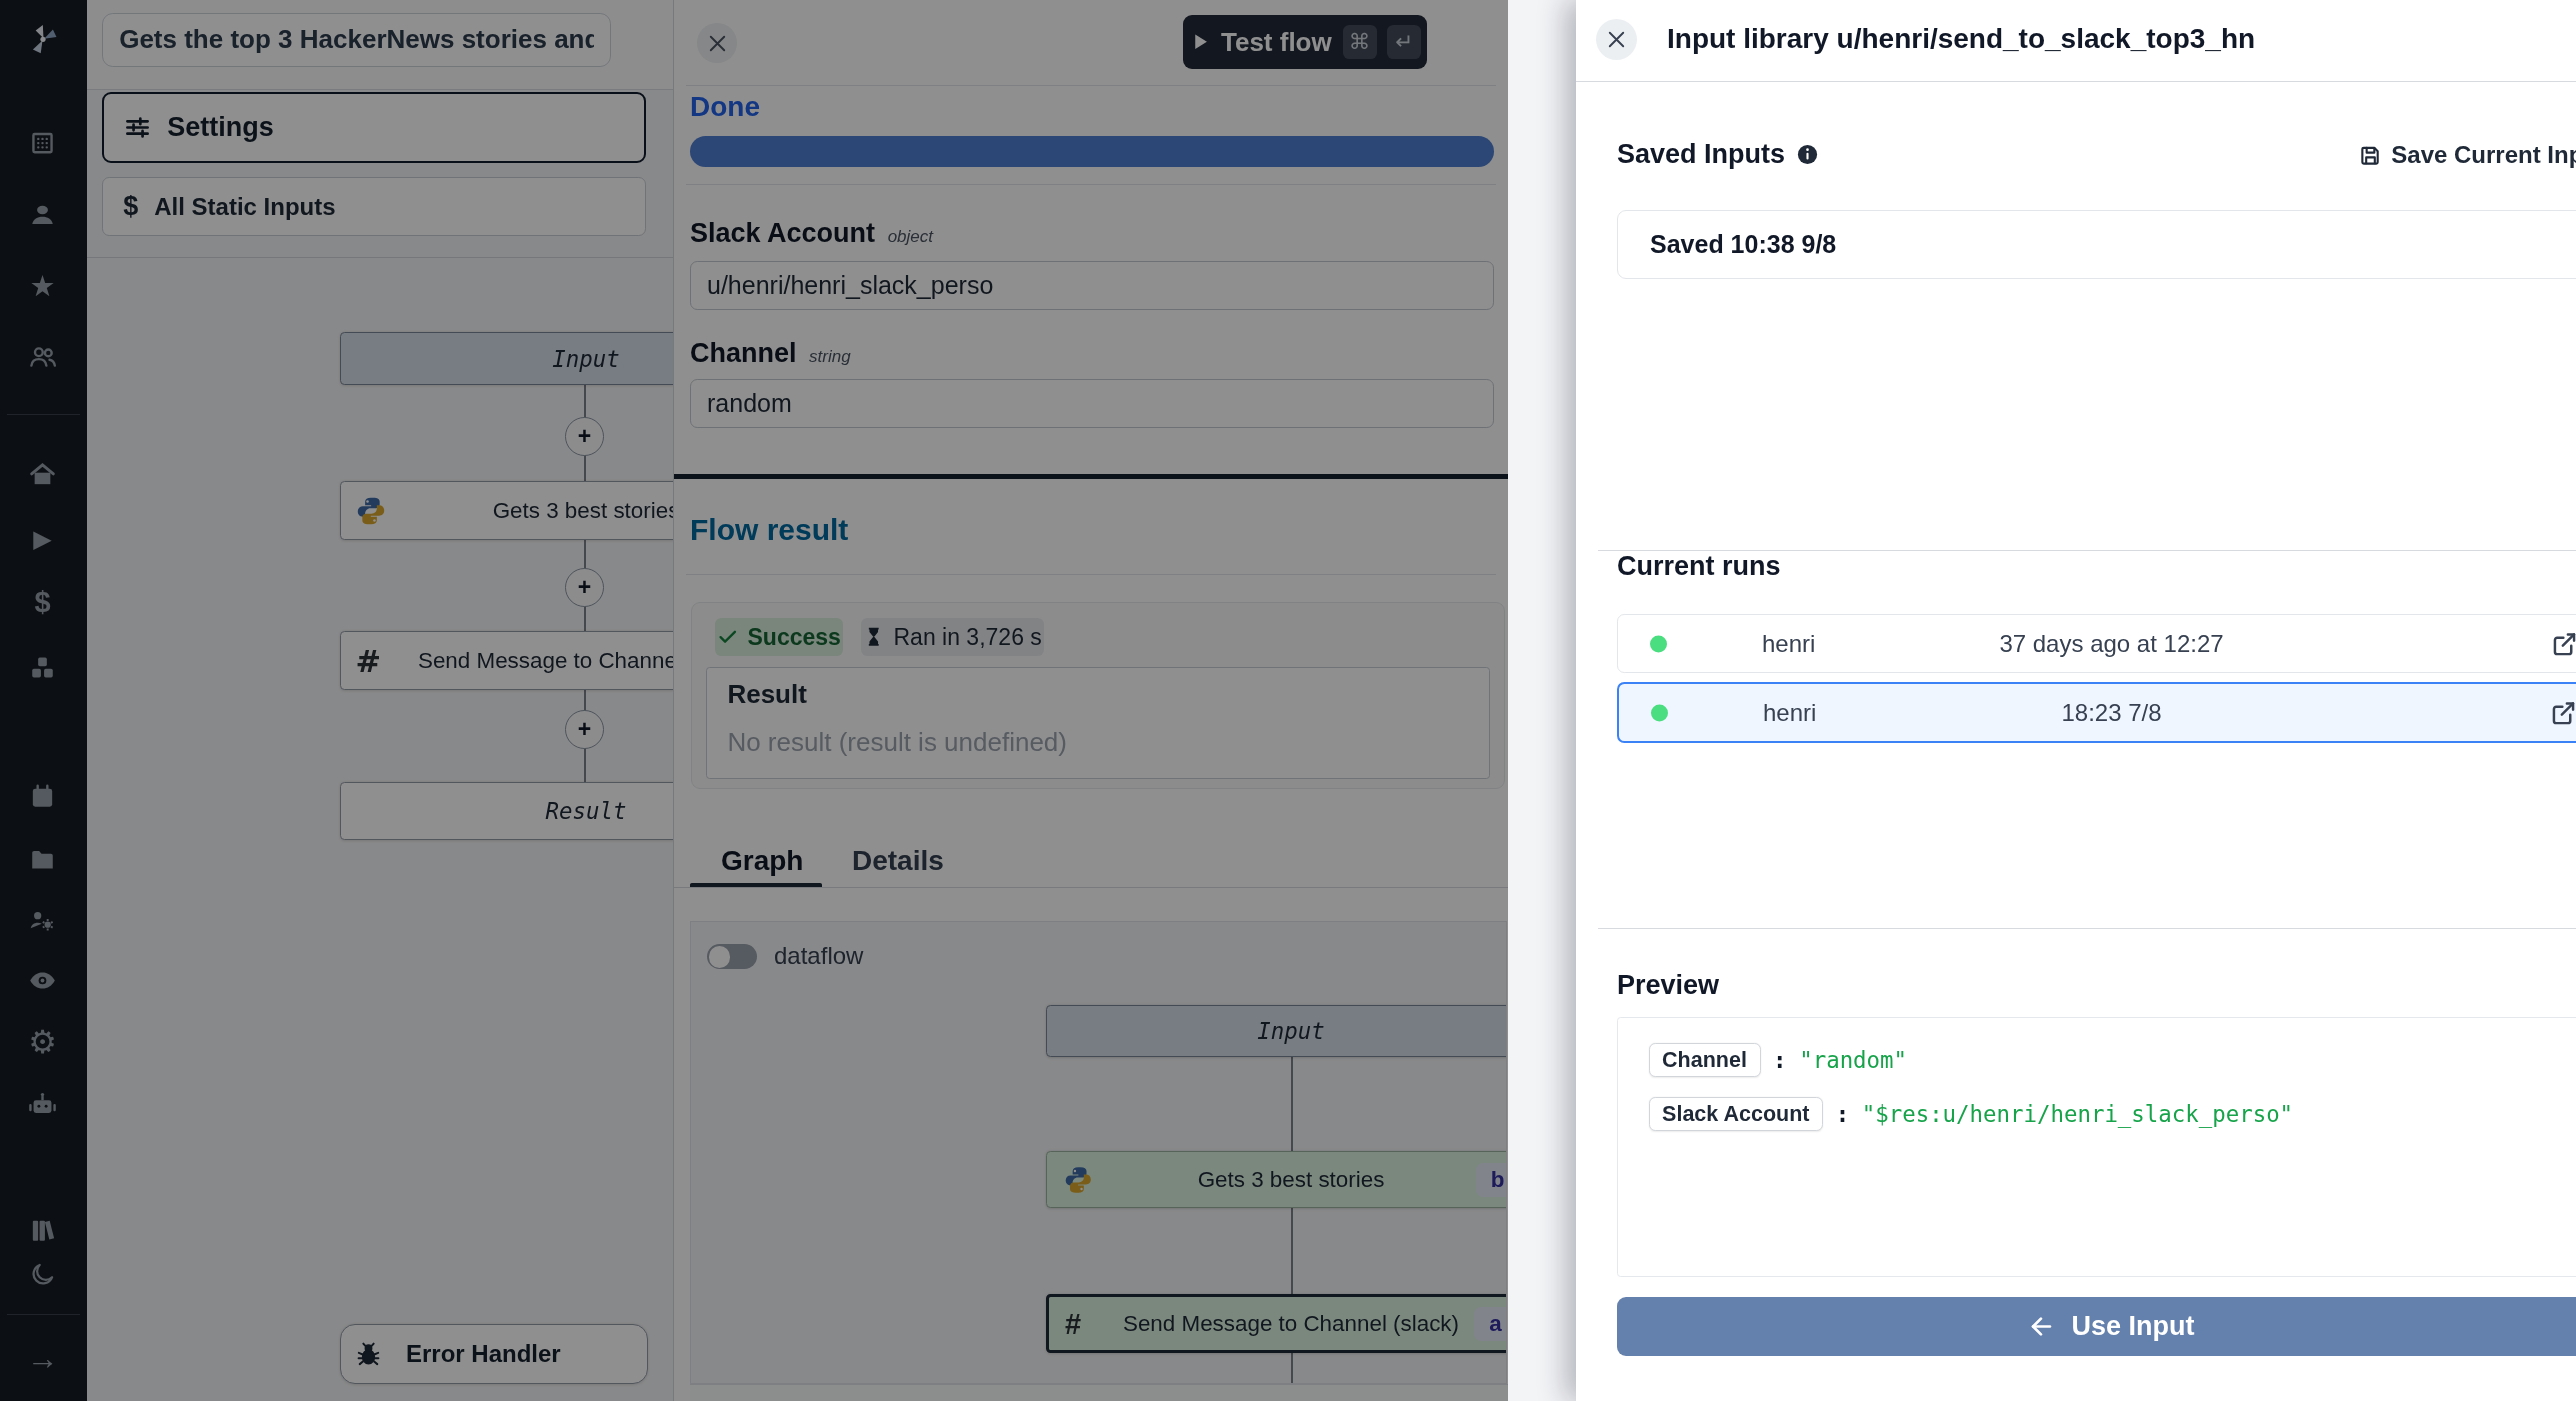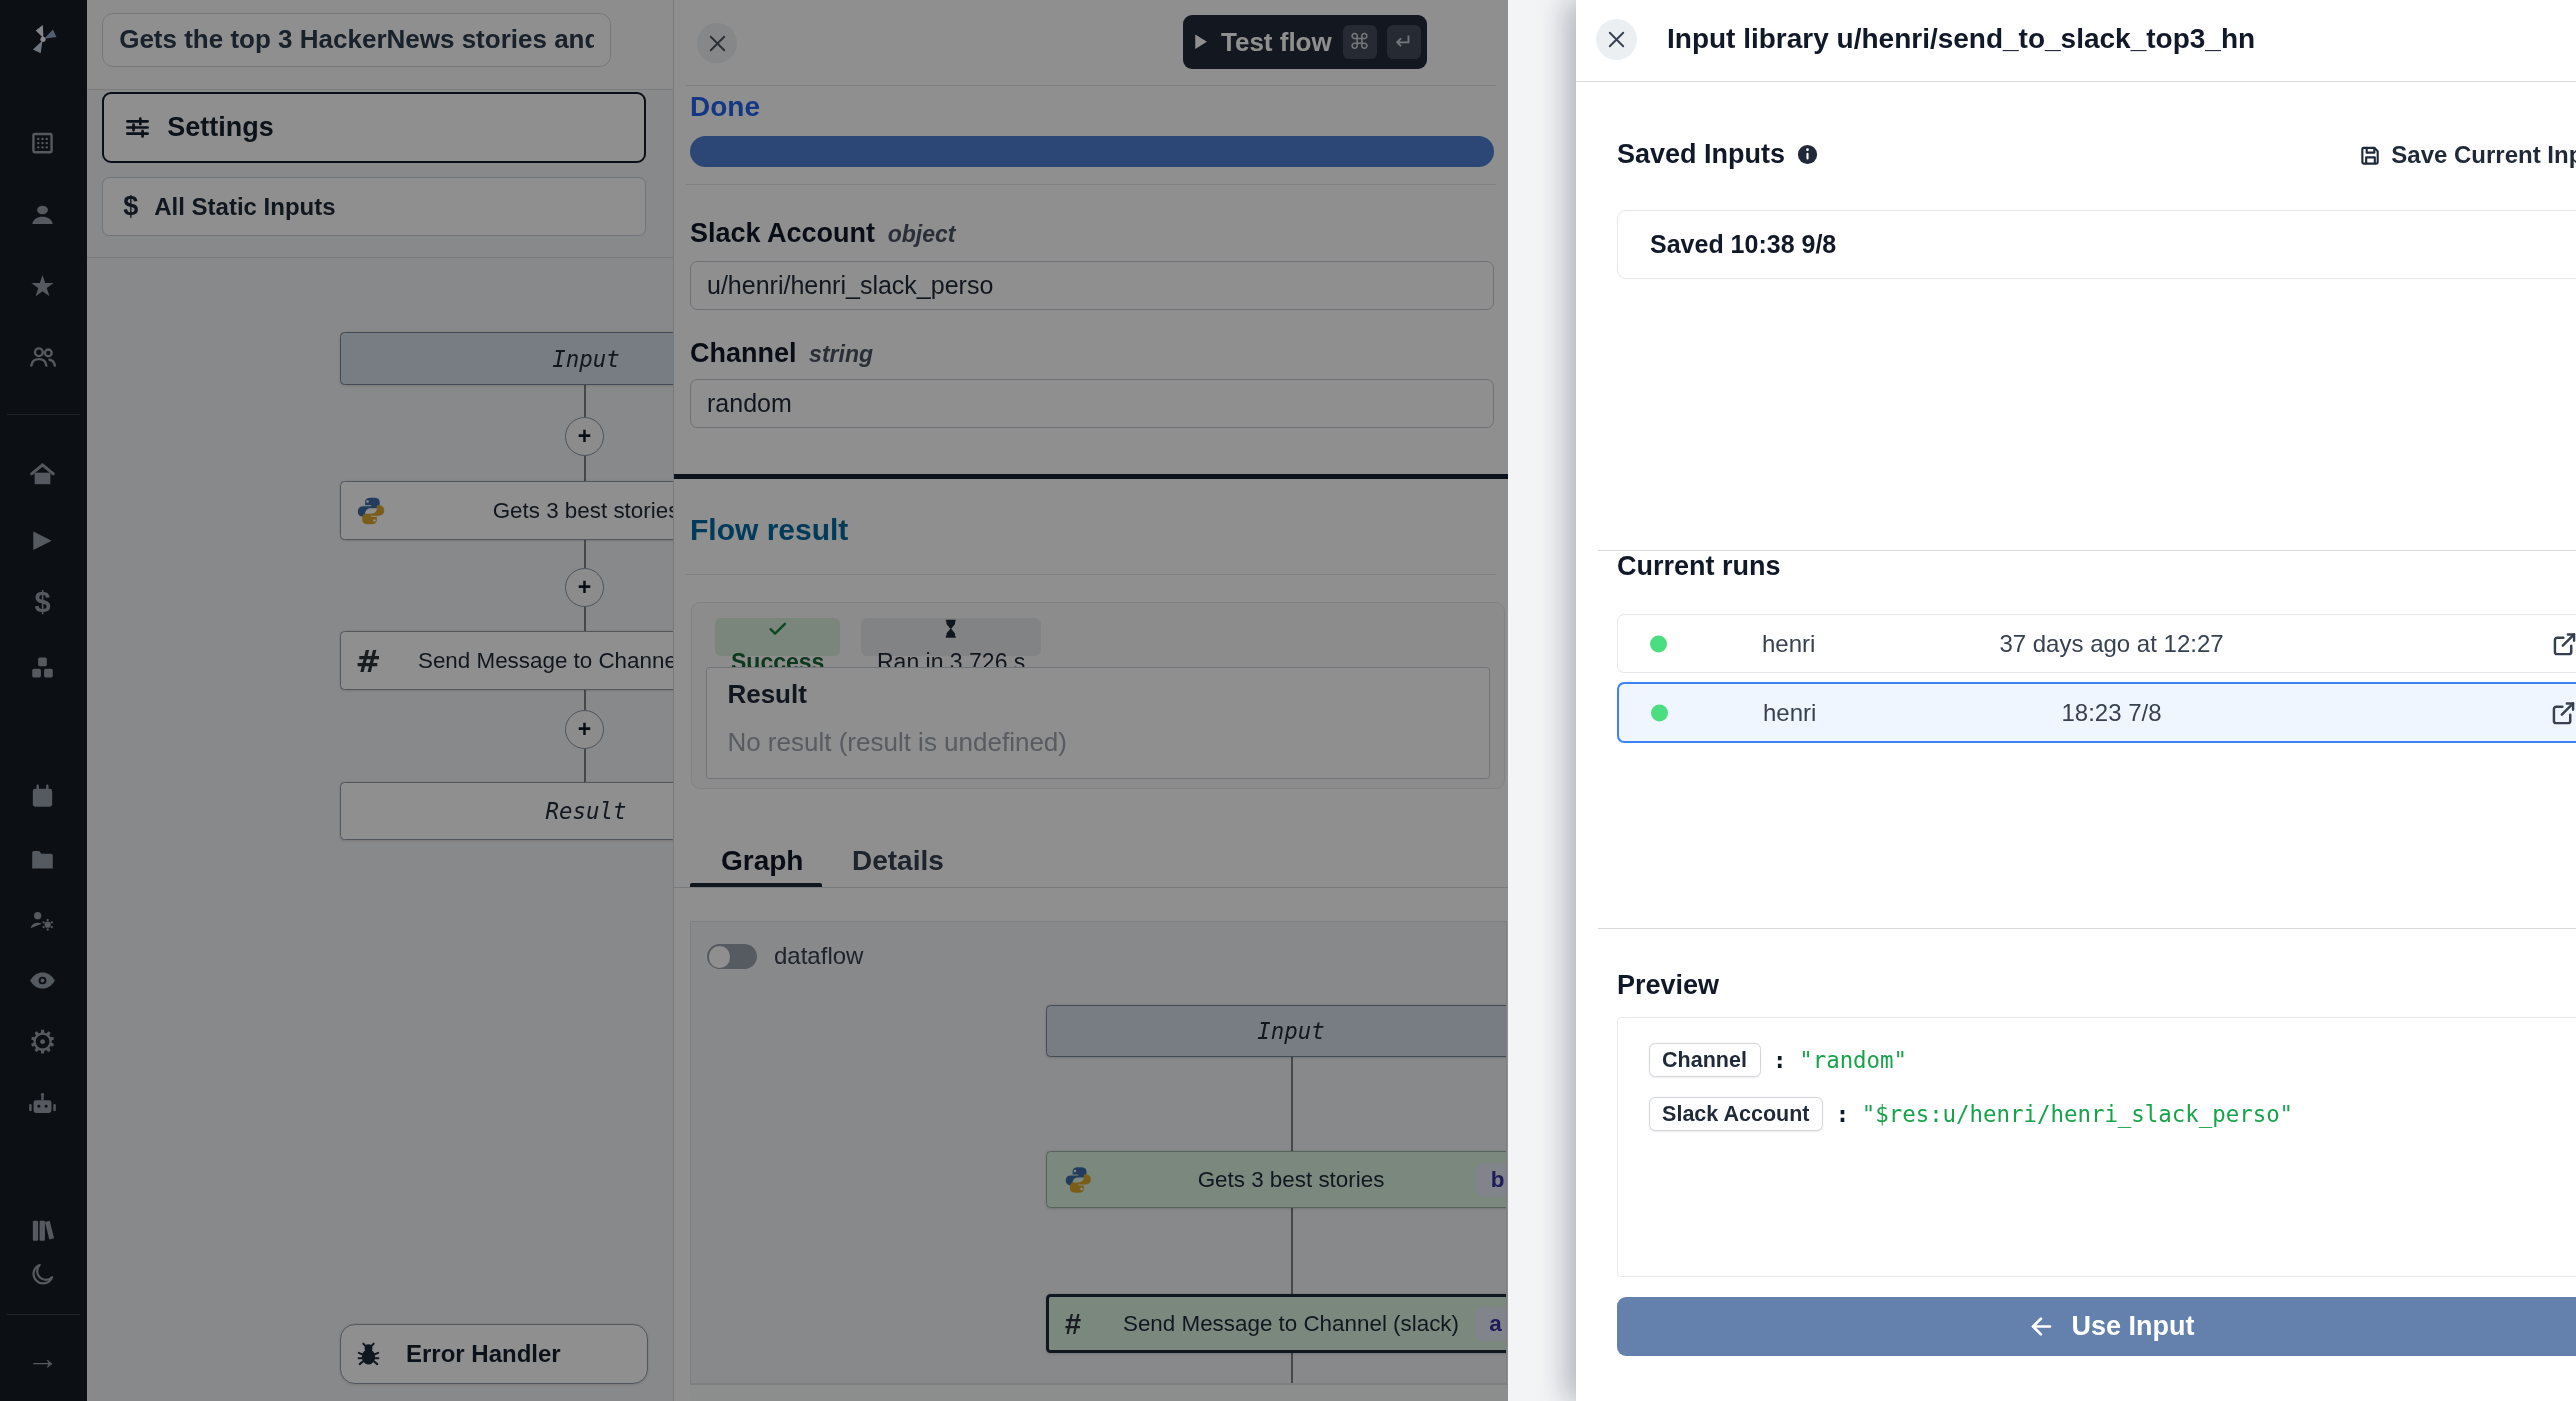--- a/index.html
+++ b/index.html
@@ -40,29 +40,29 @@
   .m-div{position:absolute;left:11.7px;right:11.7px;height:0.9px;background:#e2e5ea;}
   #close-mid{position:absolute;left:23px;top:23px;width:40px;height:40px;border-radius:50%;background:#eef0f3;
         display:flex;align-items:center;justify-content:center;color:#4b5563;}
   #test-flow-btn{position:absolute;left:509px;top:15.2px;width:244px;height:54px;background:#222938;border-radius:9px;
         display:flex;align-items:center;justify-content:center;gap:10.8px;color:#fff;font-weight:bold;font-size:26px;}
   .kbd{width:34px;height:34px;background:#454d5c;border-radius:6.3px;display:flex;align-items:center;justify-content:center;
         font-size:21.5px;color:#ced4dd;font-weight:normal;}
   #done-label{position:absolute;left:16px;top:91px;font-size:28px;font-weight:bold;color:#2563eb;}
   #progress-bar{position:absolute;left:16px;right:14.4px;top:136px;height:30.5px;border-radius:896px;background:#4f7fd0;}
   .field-label{position:absolute;left:16px;font-size:27px;font-weight:bold;color:#111827;}
-  .field-type{font-size:23px;font-weight:bold;font-style:italic;color:#4b5563;margin-left:12.6px;}
+  .field-type{font-size:17px;font-weight:normal;font-style:italic;color:#4b5563;margin-left:12.6px;}
   .field-input{position:absolute;left:16px;right:14.4px;height:47px;border:1.8px solid #c4c9d0;border-radius:7.2px;background:#fff;
         font-family:"Liberation Sans",sans-serif;font-size:25px;color:#1f2937;padding:0 16px;outline:none;}
   #splitter{position:absolute;left:0;right:0;top:474px;height:4.5px;background:#16202e;}
   #flow-result-h{position:absolute;left:16px;top:513px;font-size:30px;font-weight:bold;color:#0369a1;}
   #result-card{position:absolute;left:17px;top:602px;width:814px;height:187px;background:#fafafa;border:0.9px solid #e6e8ec;
         border-radius:9px;box-sizing:border-box;}
   .badge{position:absolute;top:15.2px;height:38px;border-radius:6.3px;display:flex;align-items:center;gap:9px;
-        padding:0 16px;font-size:23px;font-weight:bold;box-sizing:border-box;flex-direction:column;}
+        padding:0 2px;font-size:23px;font-weight:bold;box-sizing:border-box;}
   #success-badge{left:23px;background:#d9eedd;color:#166534;}
   #duration-badge{left:169px;background:#e8eaed;color:#1f2937;font-weight:normal;}
   #result-box{position:absolute;left:14.4px;top:64px;width:784px;height:112px;background:#fff;border:0.9px solid #c8cdd4;
         border-radius:3.6px;box-sizing:border-box;}
   #result-box .r1{position:absolute;left:20px;top:10.8px;font-size:26px;font-weight:bold;color:#1f2937;}
   #result-box .r2{position:absolute;left:20px;top:59px;font-size:26px;color:#9ca3af;}
   .tab{position:absolute;top:845px;font-size:28px;font-weight:bold;color:#111827;}
   #tab-underline{position:absolute;left:16px;top:883px;width:132px;height:5.4px;background:#1f2937;border-radius:1.8px;}
   #tabs-div{position:absolute;left:0;right:0;top:887px;height:0.9px;background:#d6dadf;}
   #run-graph{position:absolute;left:16px;top:921px;width:817px;height:463px;background:#f3f4f6;

